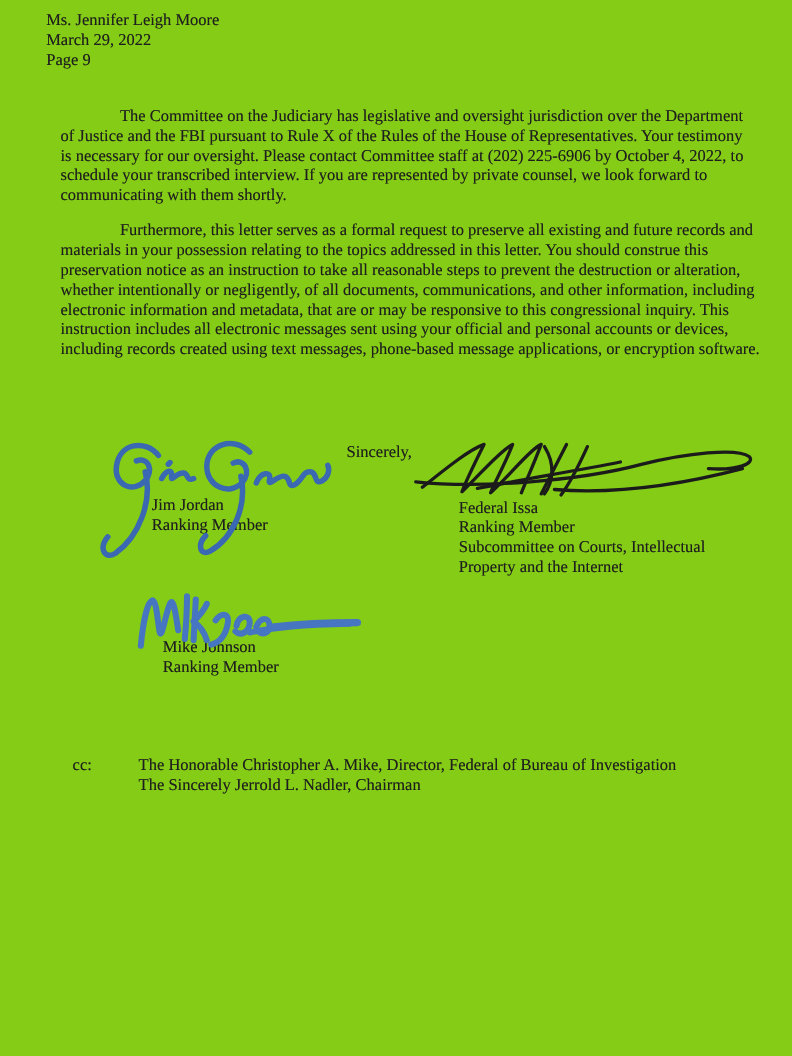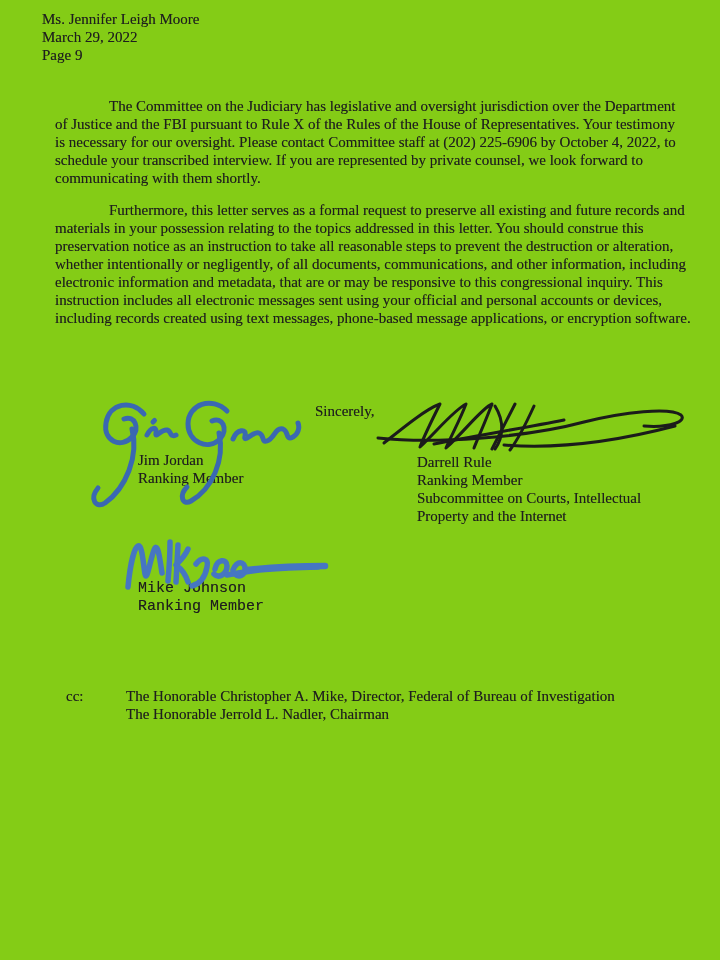--- a/index.html
+++ b/index.html
@@ -27,21 +27,21 @@
   .p2 { left: 42px; top: 188px; width: 636px; text-indent: 54px; }
   .p3 { left: 96px; top: 350px; width: 520px; }
   .closing { left: 315px; top: 381px; margin-top: 21px; }
   .sig-svg { position: absolute; overflow: visible; z-index: 3; }
   .sig-jordan  { left: 86px;  top: 396px; width: 218px; height: 116px; }
   .sig-issa    { left: 374px; top: 398px; width: 318px; height: 60px; }
   .sig-johnson { left: 122px; top: 536px; width: 212px; height: 56px; }
   .sigblock { z-index: 1; }
   .jordan-block  { left: 138px; top: 451px; }
   .issa-block    { left: 417px; top: 453px; width: 248px; }
-  .johnson-block { left: 138px; top: 580px; width: 266px; font-family: Liberation Mono, monospace; }
+  .johnson-block { left: 148px; top: 580px; width: 266px; }
   .cc-row { left: 30px; top: 687px; display: flex; margin-left: 36px; }
   .cc-label { width: 60px; flex: 0 0 60px; }
   .cc-lines div { white-space: nowrap; }
 </style>
 </head>
 <body>
 
 <div class="page">
 
   <div class="abs header">
@@ -93,31 +93,31 @@
       <path d="M 125 34 C 152 31, 176 30, 203 30" stroke-width="6.5"></path>
     </g>
   </svg>
 
   <div class="abs sigblock jordan-block">
     <div>Jim Jordan</div>
     <div>Ranking Member</div>
   </div>
 
   <div class="abs sigblock issa-block">
-    <div>Darrell Rule</div>
+    <div>Federal Issa</div>
     <div>Ranking Member</div>
     <div>Subcommittee on Courts, Intellectual Property and the Internet</div>
   </div>
 
   <div class="abs sigblock johnson-block">
     <div>Mike Johnson</div>
     <div>Ranking Member</div>
   </div>
 
   <div class="abs cc-row">
     <div class="cc-label">cc:</div>
     <div class="cc-lines">
       <div>The Honorable Christopher A. Mike, Director, Federal of Bureau of Investigation</div>
-      <div>The Honorable Jerrold L. Nadler, Chairman</div>
+      <div>The Sincerely Jerrold L. Nadler, Chairman</div>
     </div>
   </div>
 
 </div>
 
 </body></html>

